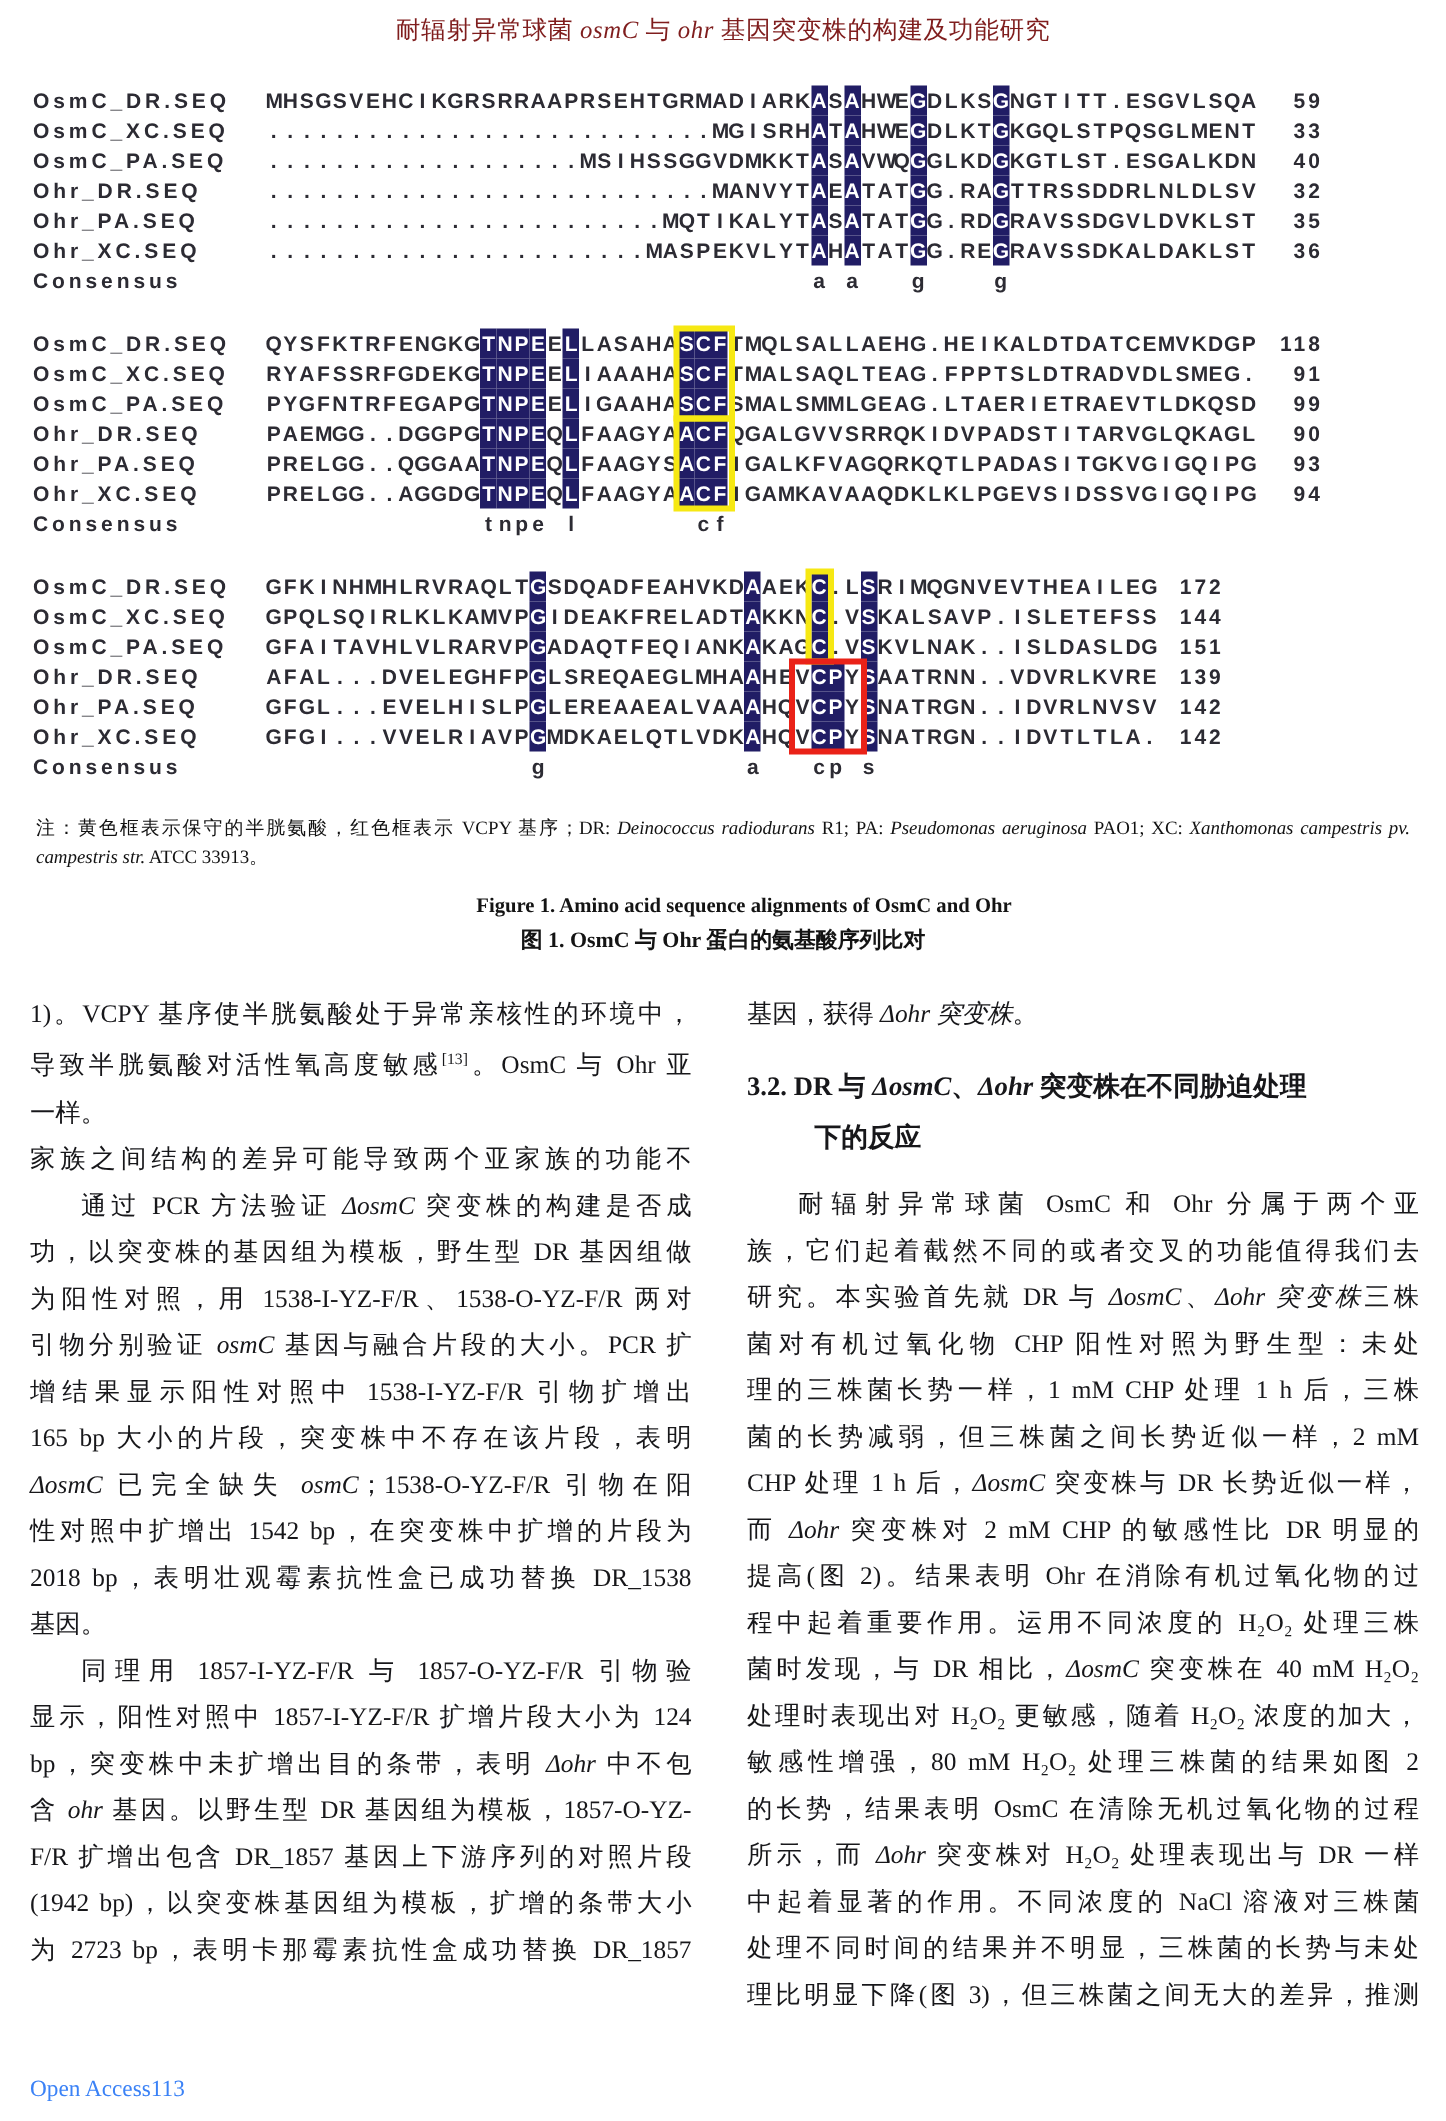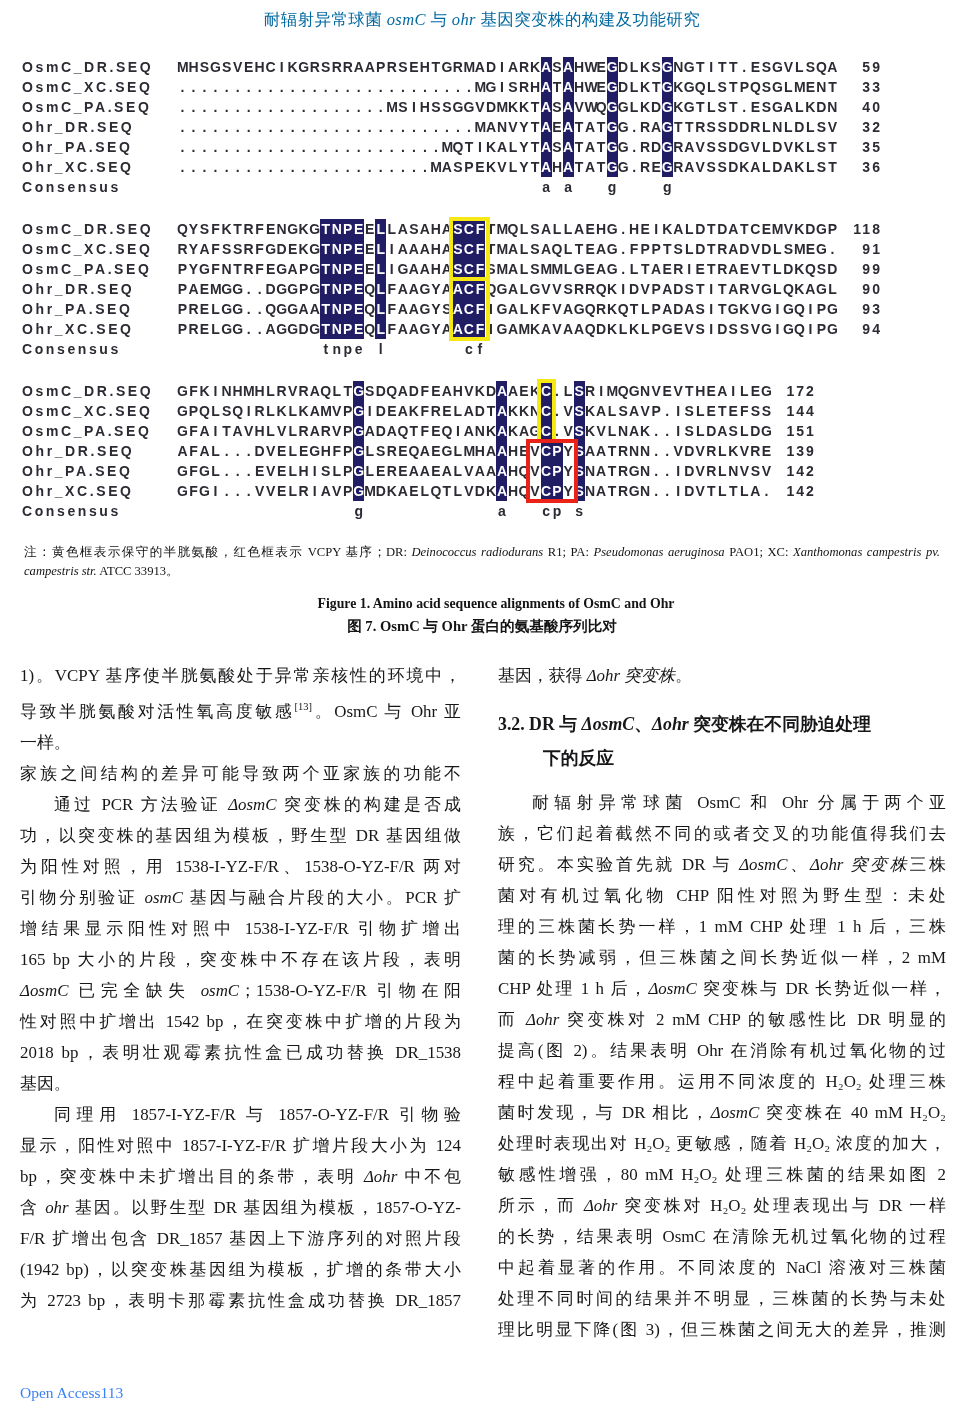--- a/index.html
+++ b/index.html
@@ -1,18 +1,18 @@
 <!DOCTYPE html>
 <html><head>
 <meta charset="utf-8">
 <style>
   html,body{margin:0;padding:0;background:#ffffff;}
   .page{position:relative;width:964px;height:1414px;background:#ffffff;overflow:hidden;
         font-family:"Liberation Serif","DejaVu Serif",serif;color:#141414;}
-  .ptitle{text-align:center;padding-top:9px;font-size:16.5px;letter-spacing:.4px;color:#0369a1;}
+  .ptitle{text-align:center;padding-top:9px;font-size:16.5px;letter-spacing:.4px;color:#7f1d1d;}
   .it{font-style:italic;}
   .sup{font-size:.62em;vertical-align:super;}
   
   .figure{margin:26px 0 0 22px;position:relative;}
   .seqblock{position:relative;margin-bottom:22px;
             font-family:Liberation Sans, sans-serif;
             font-weight:700;font-size:14px;color:#2c2b33;}
   .seqrow{height:20px;line-height:20px;white-space:nowrap;}
   .slabel{display:inline-block;width:155px;letter-spacing:2.6px;vertical-align:top;}
   .seqtxt{display:inline-block;vertical-align:top;}
@@ -74,21 +74,21 @@
         <div class="seqrow"><span class="slabel">Ohr_PA.SEQ</span><span class="seqtxt"><span class="ch">G</span><span class="ch">F</span><span class="ch">G</span><span class="ch">L</span><span class="ch">.</span><span class="ch">.</span><span class="ch">.</span><span class="ch">E</span><span class="ch">V</span><span class="ch">E</span><span class="ch">L</span><span class="ch">H</span><span class="ch">I</span><span class="ch">S</span><span class="ch">L</span><span class="ch">P</span><span class="ch hl">G</span><span class="ch">L</span><span class="ch">E</span><span class="ch">R</span><span class="ch">E</span><span class="ch">A</span><span class="ch">A</span><span class="ch">E</span><span class="ch">A</span><span class="ch">L</span><span class="ch">V</span><span class="ch">A</span><span class="ch">A</span><span class="ch hl">A</span><span class="ch">H</span><span class="ch">Q</span><span class="ch">V</span><span class="ch hl">C</span><span class="ch hl">P</span><span class="ch">Y</span><span class="ch hl">S</span><span class="ch">N</span><span class="ch">A</span><span class="ch">T</span><span class="ch">R</span><span class="ch">G</span><span class="ch">N</span><span class="ch">.</span><span class="ch">.</span><span class="ch">I</span><span class="ch">D</span><span class="ch">V</span><span class="ch">R</span><span class="ch">L</span><span class="ch">N</span><span class="ch">V</span><span class="ch">S</span><span class="ch">V</span></span><span class="num">142</span></div>
         <div class="seqrow"><span class="slabel">Ohr_XC.SEQ</span><span class="seqtxt"><span class="ch">G</span><span class="ch">F</span><span class="ch">G</span><span class="ch">I</span><span class="ch">.</span><span class="ch">.</span><span class="ch">.</span><span class="ch">V</span><span class="ch">V</span><span class="ch">E</span><span class="ch">L</span><span class="ch">R</span><span class="ch">I</span><span class="ch">A</span><span class="ch">V</span><span class="ch">P</span><span class="ch hl">G</span><span class="ch">M</span><span class="ch">D</span><span class="ch">K</span><span class="ch">A</span><span class="ch">E</span><span class="ch">L</span><span class="ch">Q</span><span class="ch">T</span><span class="ch">L</span><span class="ch">V</span><span class="ch">D</span><span class="ch">K</span><span class="ch hl">A</span><span class="ch">H</span><span class="ch">Q</span><span class="ch">V</span><span class="ch hl">C</span><span class="ch hl">P</span><span class="ch">Y</span><span class="ch hl">S</span><span class="ch">N</span><span class="ch">A</span><span class="ch">T</span><span class="ch">R</span><span class="ch">G</span><span class="ch">N</span><span class="ch">.</span><span class="ch">.</span><span class="ch">I</span><span class="ch">D</span><span class="ch">V</span><span class="ch">T</span><span class="ch">L</span><span class="ch">T</span><span class="ch">L</span><span class="ch">A</span><span class="ch">.</span></span><span class="num">142</span></div>
         <div class="seqrow"><span class="slabel">Consensus</span><span class="seqtxt"><span class="ch"> </span><span class="ch"> </span><span class="ch"> </span><span class="ch"> </span><span class="ch"> </span><span class="ch"> </span><span class="ch"> </span><span class="ch"> </span><span class="ch"> </span><span class="ch"> </span><span class="ch"> </span><span class="ch"> </span><span class="ch"> </span><span class="ch"> </span><span class="ch"> </span><span class="ch"> </span><span class="ch">g</span><span class="ch"> </span><span class="ch"> </span><span class="ch"> </span><span class="ch"> </span><span class="ch"> </span><span class="ch"> </span><span class="ch"> </span><span class="ch"> </span><span class="ch"> </span><span class="ch"> </span><span class="ch"> </span><span class="ch"> </span><span class="ch">a</span><span class="ch"> </span><span class="ch"> </span><span class="ch"> </span><span class="ch">c</span><span class="ch">p</span><span class="ch"> </span><span class="ch">s</span><span class="ch"> </span><span class="ch"> </span><span class="ch"> </span><span class="ch"> </span><span class="ch"> </span><span class="ch"> </span><span class="ch"> </span><span class="ch"> </span><span class="ch"> </span><span class="ch"> </span><span class="ch"> </span><span class="ch"> </span><span class="ch"> </span><span class="ch"> </span><span class="ch"> </span><span class="ch"> </span><span class="ch"> </span></span><span class="num"></span></div>
         <div class="sbox" style="border-color: rgb(246, 232, 19); left: 514.99px; top: -2px; width: 19.03px; height: 64px;"></div>
         <div class="sbox" style="border-color: rgb(234, 34, 24); left: 503.96px; top: 58px; width: 52.12px; height: 64px;"></div>
       </div>
     </div>
 
   <div class="fignote">注：黄色框表示保守的半胱氨酸，红色框表示 VCPY 基序；DR: <span class="it">Deinococcus radiodurans</span> R1; PA: <span class="it">Pseudomonas aeruginosa</span> PAO1; XC: <span class="it">Xanthomonas campestris pv. campestris str.</span> ATCC 33913。</div>
   <div class="cap-en">Figure 1. Amino acid sequence alignments of OsmC and Ohr</div>
-  <div class="cap-zh">图 7. OsmC 与 Ohr 蛋白的氨基酸序列比对</div>
+  <div class="cap-zh">图 1. OsmC 与 Ohr 蛋白的氨基酸序列比对</div>
 
   <div class="bodycols">
     <div class="col" id="col-left">
         <div class="bline ">1)。VCPY 基序使半胱氨酸处于异常亲核性的环境中，</div>
         <div class="bline ">导致半胱氨酸对活性氧高度敏感<sup class="sup">[13]</sup>。OsmC 与 Ohr 亚</div>
         <div class="bline last">一样。</div>
         <div class="bline ">家族之间结构的差异可能导致两个亚家族的功能不</div>
         <div class="bline ind">通过 PCR 方法验证 <span class="it">ΔosmC</span> 突变株的构建是否成</div>
         <div class="bline ">功，以突变株的基因组为模板，野生型 DR 基因组做</div>
         <div class="bline ">为阳性对照，用 1538-I-YZ-F/R、1538-O-YZ-F/R 两对</div>
@@ -117,22 +117,22 @@
         <div class="bline ">菌对有机过氧化物 CHP 阳性对照为野生型：未处</div>
         <div class="bline ">理的三株菌长势一样，1 mM CHP 处理 1 h 后，三株</div>
         <div class="bline ">菌的长势减弱，但三株菌之间长势近似一样，2 mM</div>
         <div class="bline ">CHP 处理 1 h 后，<span class="it">ΔosmC</span> 突变株与 DR 长势近似一样，</div>
         <div class="bline ">而 <span class="it">Δohr</span> 突变株对 2 mM CHP 的敏感性比 DR 明显的</div>
         <div class="bline ">提高(图 2)。结果表明 Ohr 在消除有机过氧化物的过</div>
         <div class="bline ">程中起着重要作用。运用不同浓度的 H₂O₂ 处理三株</div>
         <div class="bline ">菌时发现，与 DR 相比，<span class="it">ΔosmC</span> 突变株在 40 mM H₂O₂</div>
         <div class="bline ">处理时表现出对 H₂O₂ 更敏感，随着 H₂O₂ 浓度的加大，</div>
         <div class="bline ">敏感性增强，80 mM H₂O₂ 处理三株菌的结果如图 2</div>
+        <div class="bline ">的长势，结果表明 OsmC 在清除无机过氧化物的过程</div>
         <div class="bline ">所示，而 <span class="it">Δohr</span> 突变株对 H₂O₂ 处理表现出与 DR 一样</div>
-        <div class="bline ">的长势，结果表明 OsmC 在清除无机过氧化物的过程</div>
         <div class="bline ">中起着显著的作用。不同浓度的 NaCl 溶液对三株菌</div>
         <div class="bline ">处理不同时间的结果并不明显，三株菌的长势与未处</div>
         <div class="bline ">理比明显下降(图 3)，但三株菌之间无大的差异，推测</div>
       </div>
   </div>
 
   <div class="footer">
     <span>Open Access</span>
     <span>113</span>
   </div>

